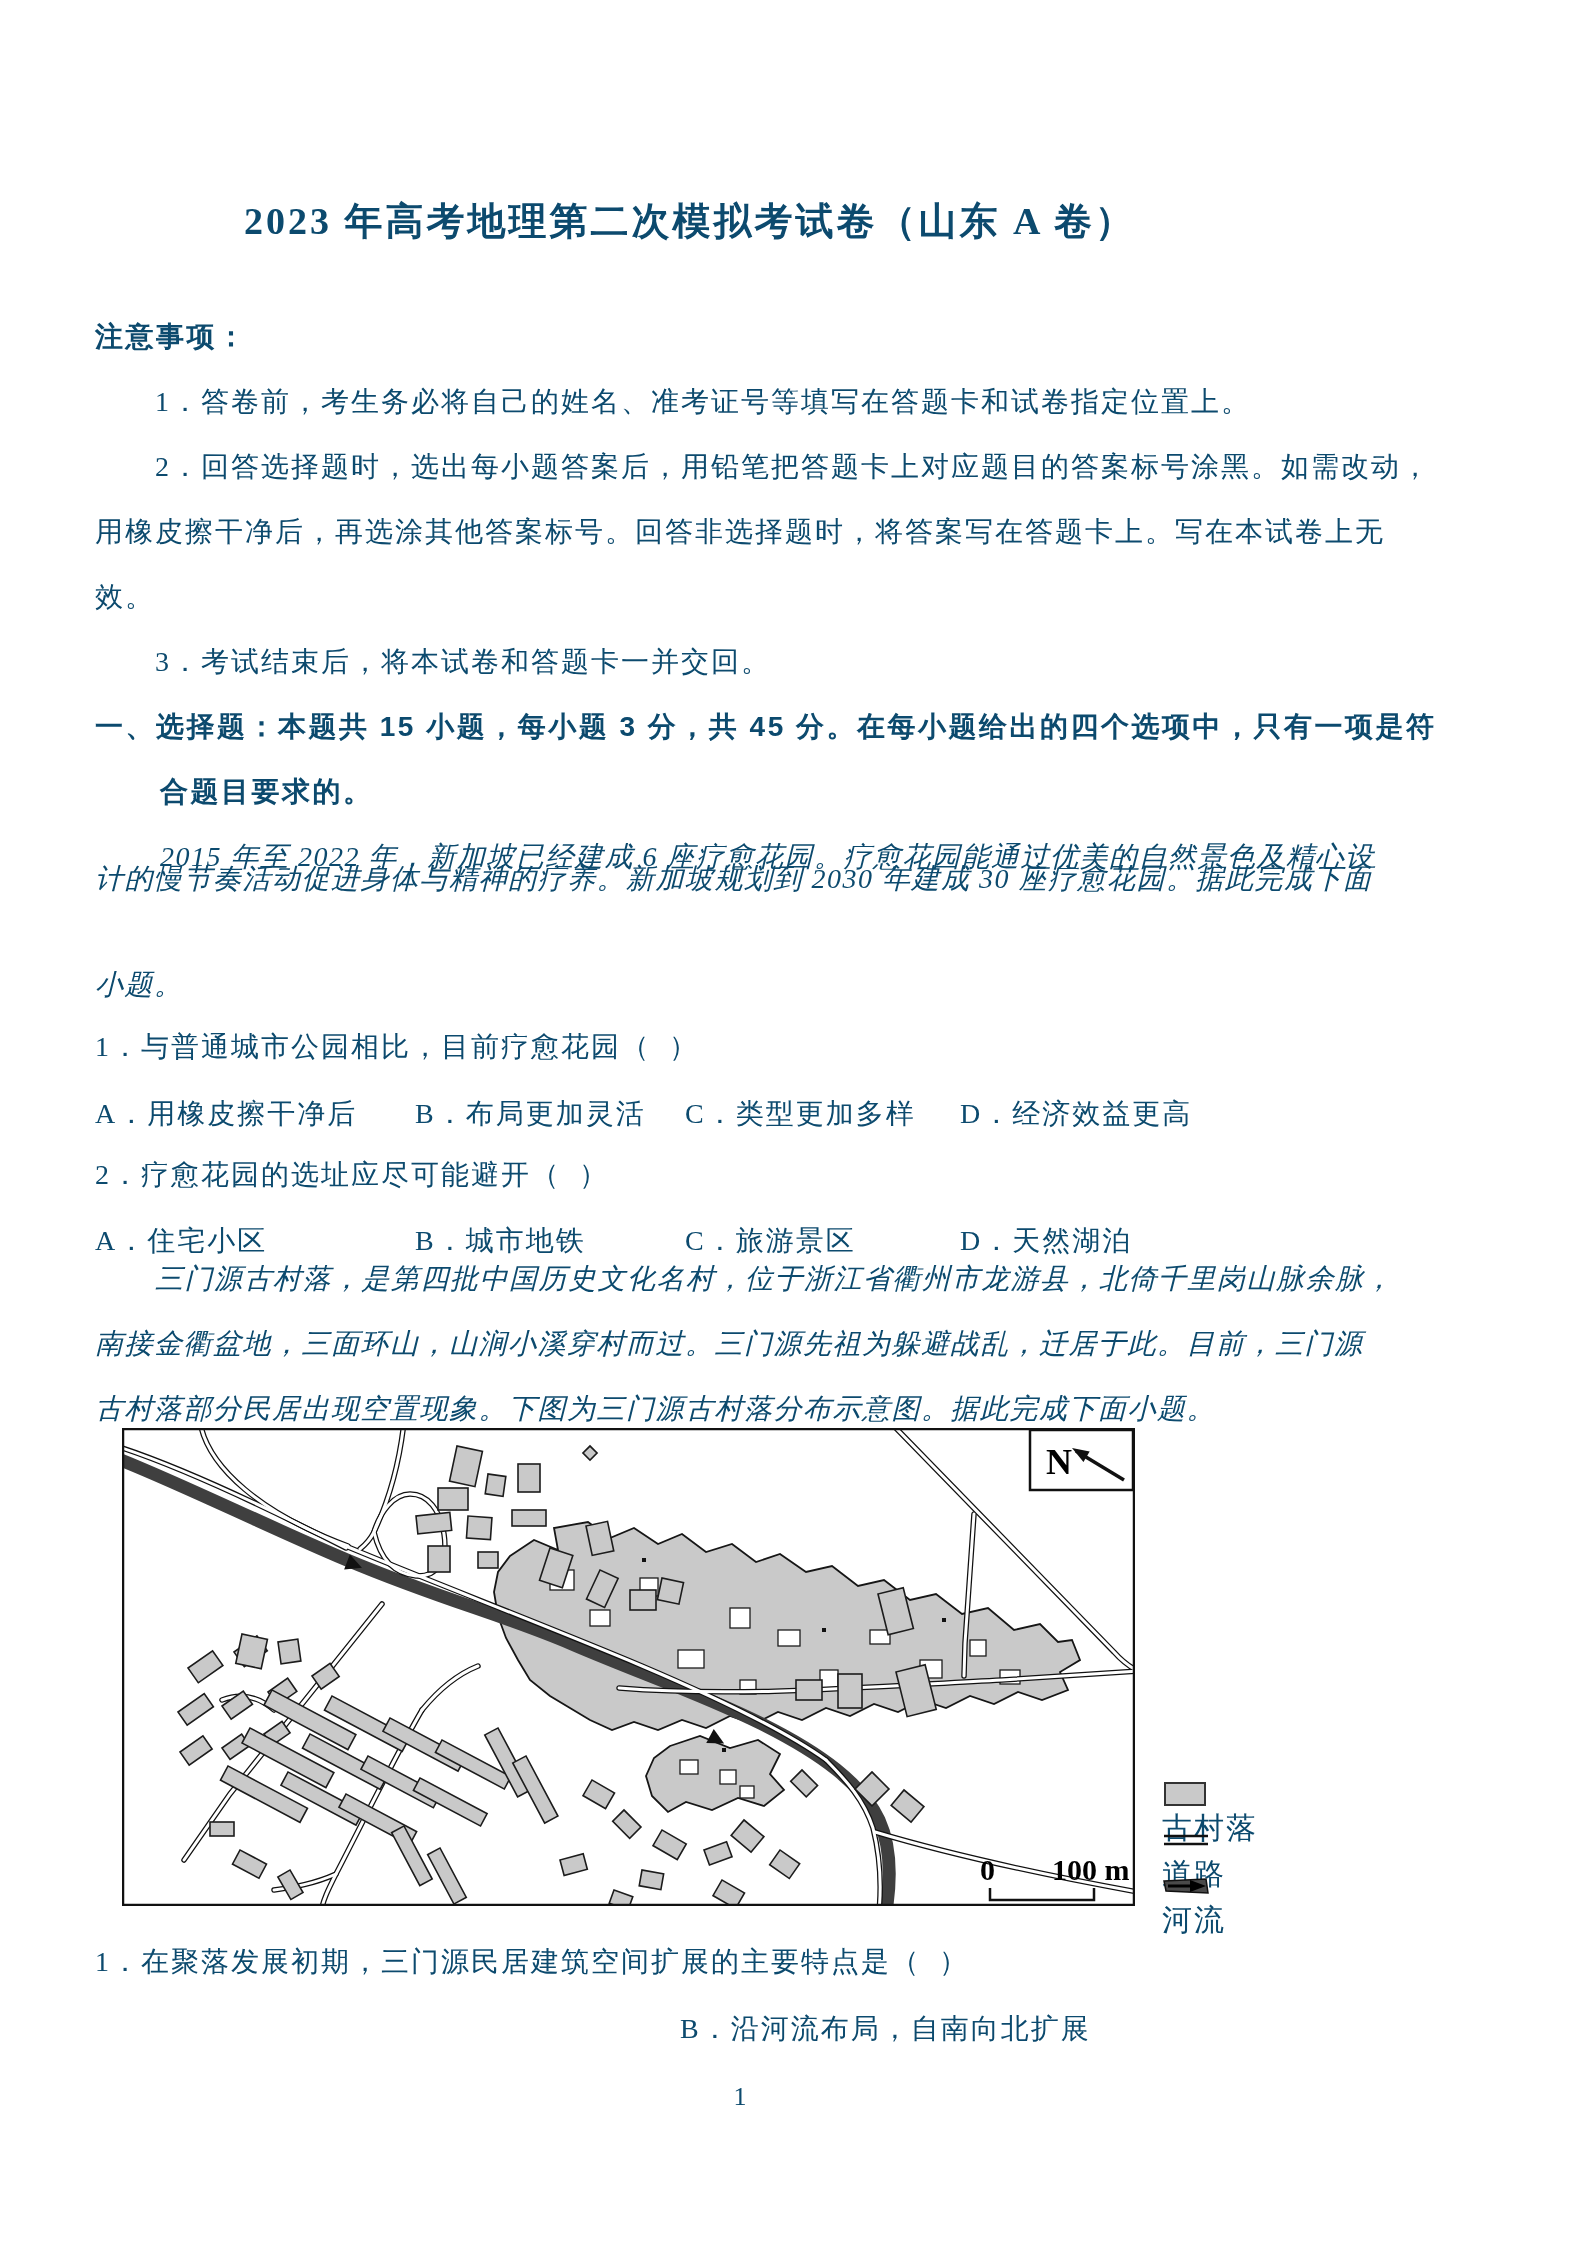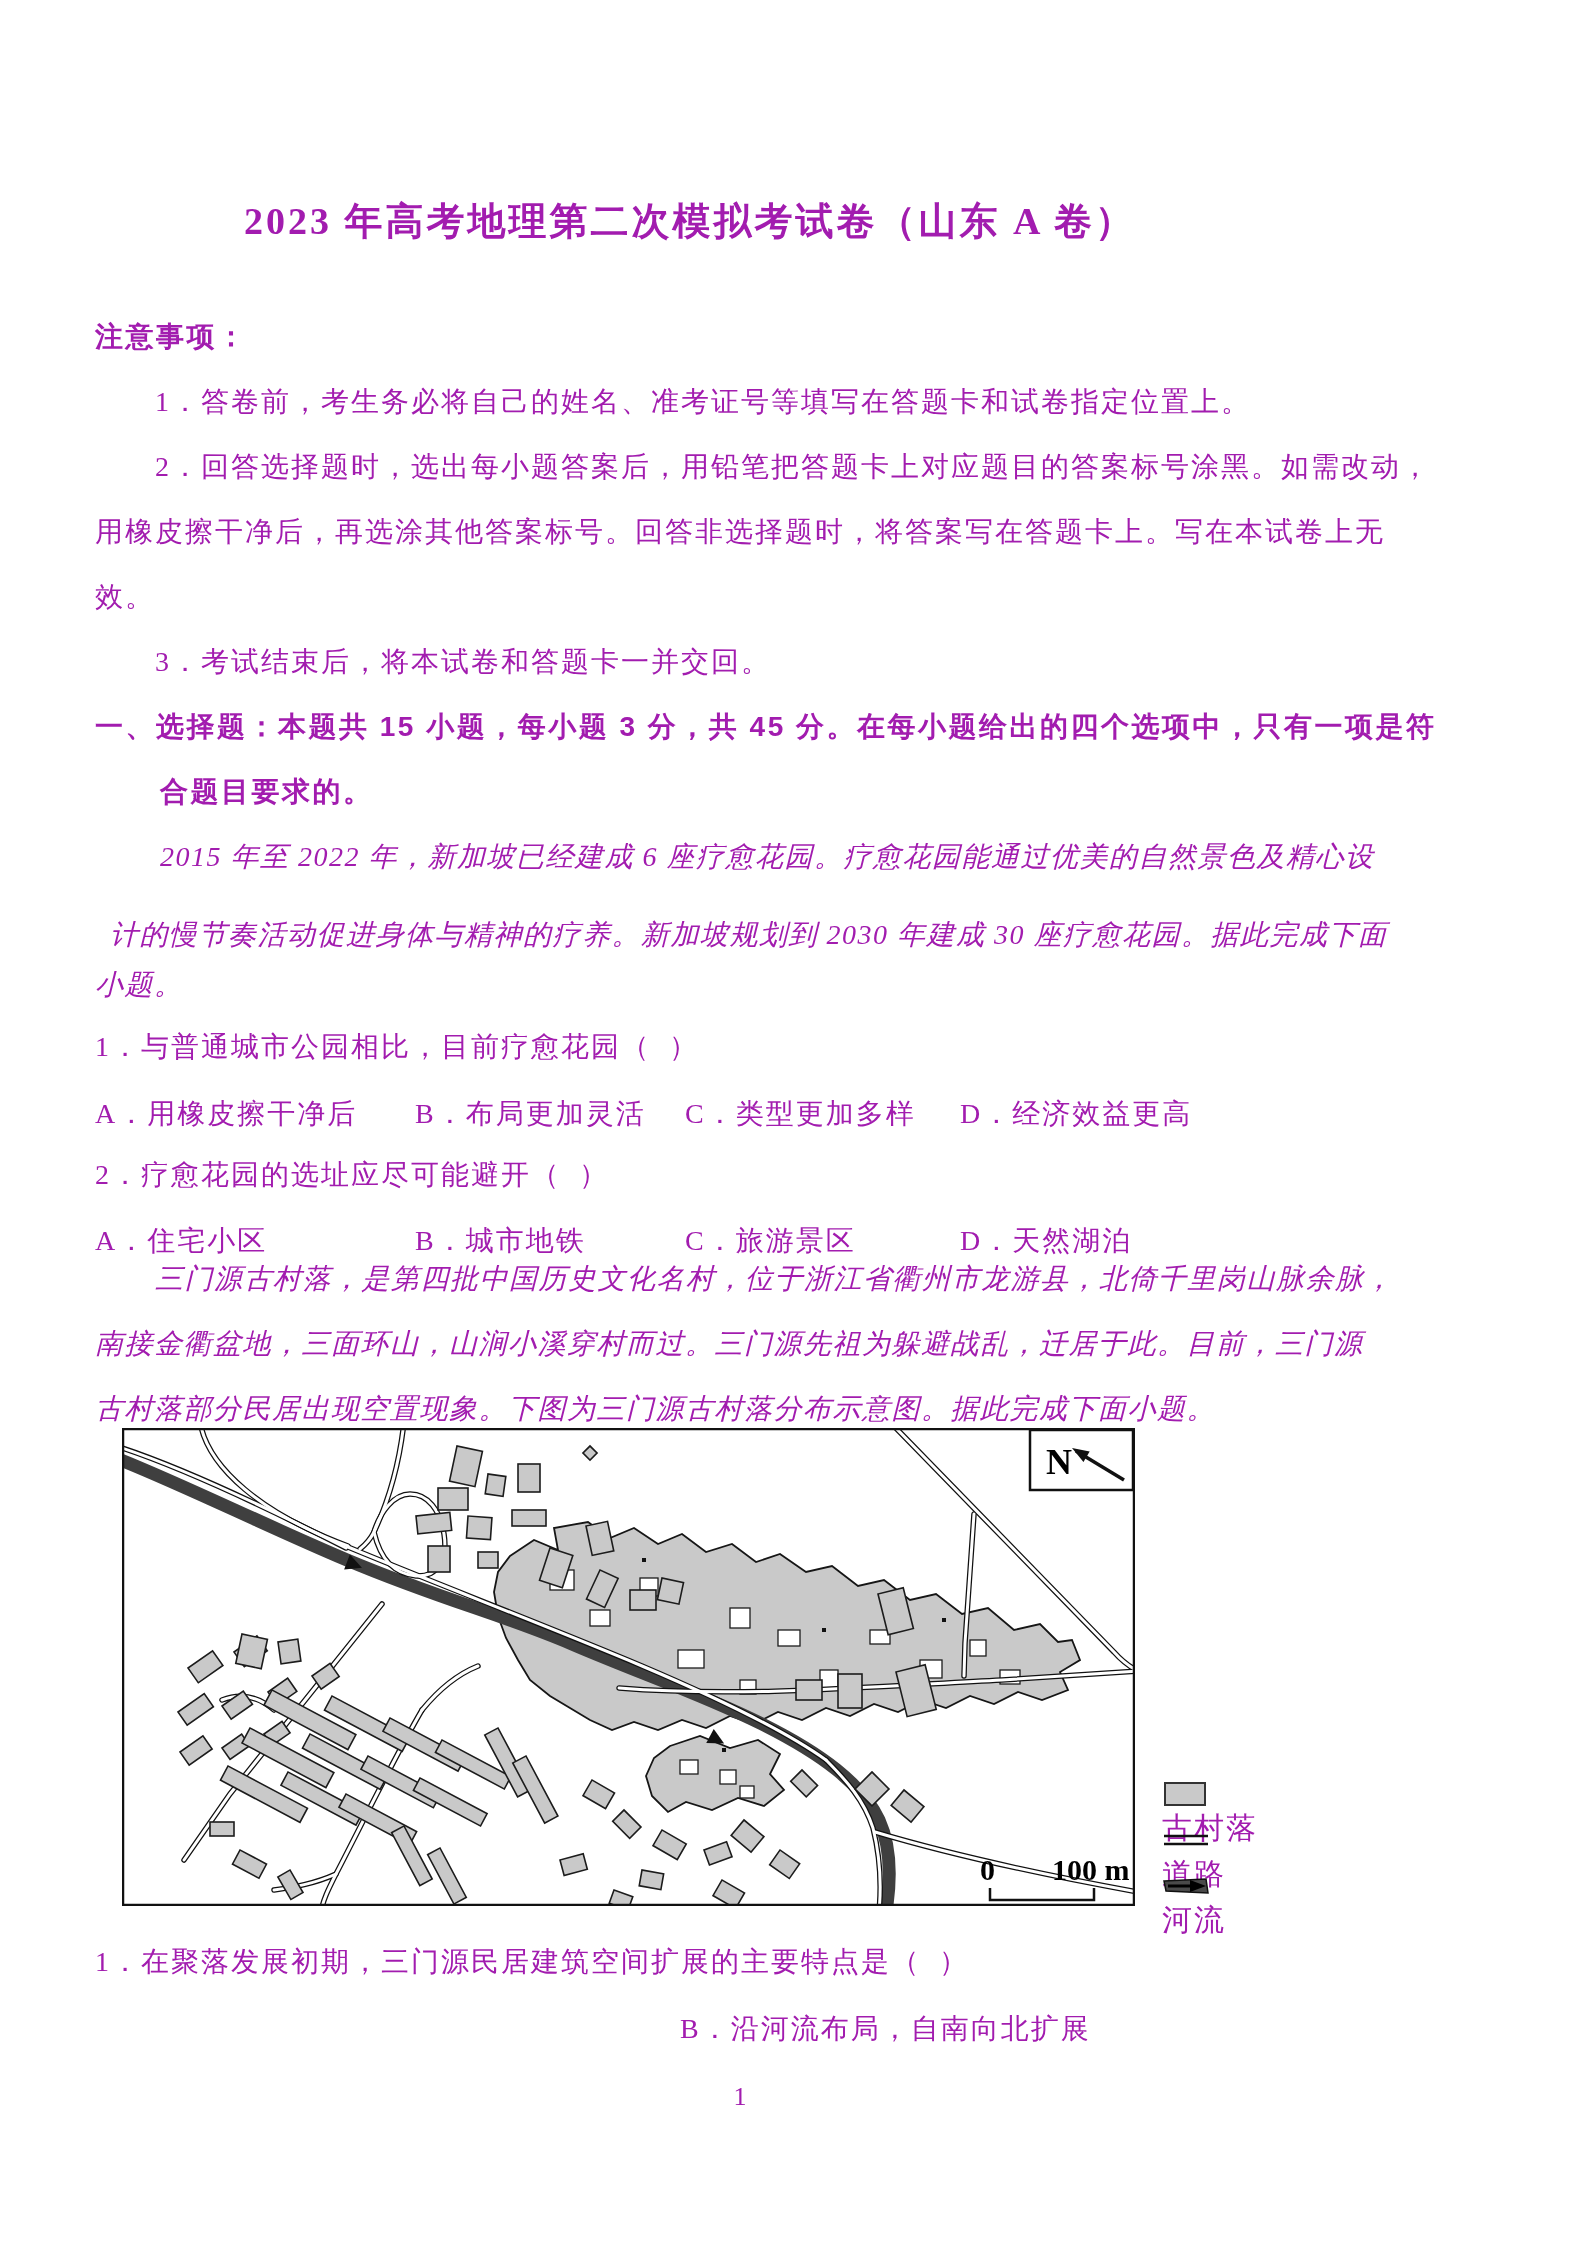--- a/index.html
+++ b/index.html
@@ -1,18 +1,18 @@
 <!DOCTYPE html>
 <html><head>
 <meta charset="utf-8">
 <style>
   html,body{margin:0;padding:0;background:#ffffff;}
   .page{
     position:relative;width:1587px;height:2245px;background:#ffffff;
-    font-family:"Liberation Serif","DejaVu Serif",serif;color:#a21caf;overflow:hidden;
+    font-family:"Liberation Serif","DejaVu Serif",serif;color:#0c4a6e;overflow:hidden;
   }
   .line{position:absolute;font-size:28px;line-height:34px;white-space:pre;letter-spacing:2px;}
   .hei{font-family:"Liberation Sans","DejaVu Sans",sans-serif;font-weight:bold;letter-spacing:2.5px;}
   .kai{font-style:italic;letter-spacing:1.5px;}
   .title{
     position:absolute;top:196px;left:0;width:1380px;text-align:center;
     font-size:38px;font-weight:bold;letter-spacing:3px;
   }
   .optrow{position:absolute;left:95px;width:1400px;height:40px;}
   .optrow span{position:absolute;top:0;font-size:28px;white-space:pre;letter-spacing:2px;}
@@ -41,21 +41,21 @@
   <div class="line" style="left:155px;top:385px;">1．答卷前，考生务必将自己的姓名、准考证号等填写在答题卡和试卷指定位置上。</div>
   <div class="line" style="left:155px;top:450px;">2．回答选择题时，选出每小题答案后，用铅笔把答题卡上对应题目的答案标号涂黑。如需改动，</div>
   <div class="line" style="left:95px;top:515px;">用橡皮擦干净后，再选涂其他答案标号。回答非选择题时，将答案写在答题卡上。写在本试卷上无</div>
   <div class="line" style="left:95px;top:580px;">效。</div>
   <div class="line" style="left:155px;top:645px;">3．考试结束后，将本试卷和答题卡一并交回。</div>
 
   <div class="line hei" style="left:95px;top:710px;">一、选择题：本题共 15 小题，每小题 3 分，共 45 分。在每小题给出的四个选项中，只有一项是符</div>
   <div class="line hei" style="left:160px;top:775px;">合题目要求的。</div>
 
   <div class="line kai" style="left:160px;top:840px;">2015 年至 2022 年，新加坡已经建成 6 座疗愈花园。疗愈花园能通过优美的自然景色及精心设</div>
-  <div class="line kai" style="left:95px;top:918px;margin-left:15px;">计的慢节奏活动促进身体与精神的疗养。新加坡规划到 2030 年建成 30 座疗愈花园。据此完成下面</div>
+  <div class="line kai" style="left:95px;top:862px;">计的慢节奏活动促进身体与精神的疗养。新加坡规划到 2030 年建成 30 座疗愈花园。据此完成下面</div>
   <div class="line kai" style="left:95px;top:968px;">小题。</div>
 
   <div class="line" style="left:95px;top:1030px;">1．与普通城市公园相比，目前疗愈花园（  ）</div>
   <div class="optrow" style="top:1095px;">
     <span style="left:0;">A．用橡皮擦干净后</span>
     <span style="left:320px;">B．布局更加灵活</span>
     <span style="left:590px;">C．类型更加多样</span>
     <span style="left:865px;">D．经济效益更高</span>
   </div>
 

